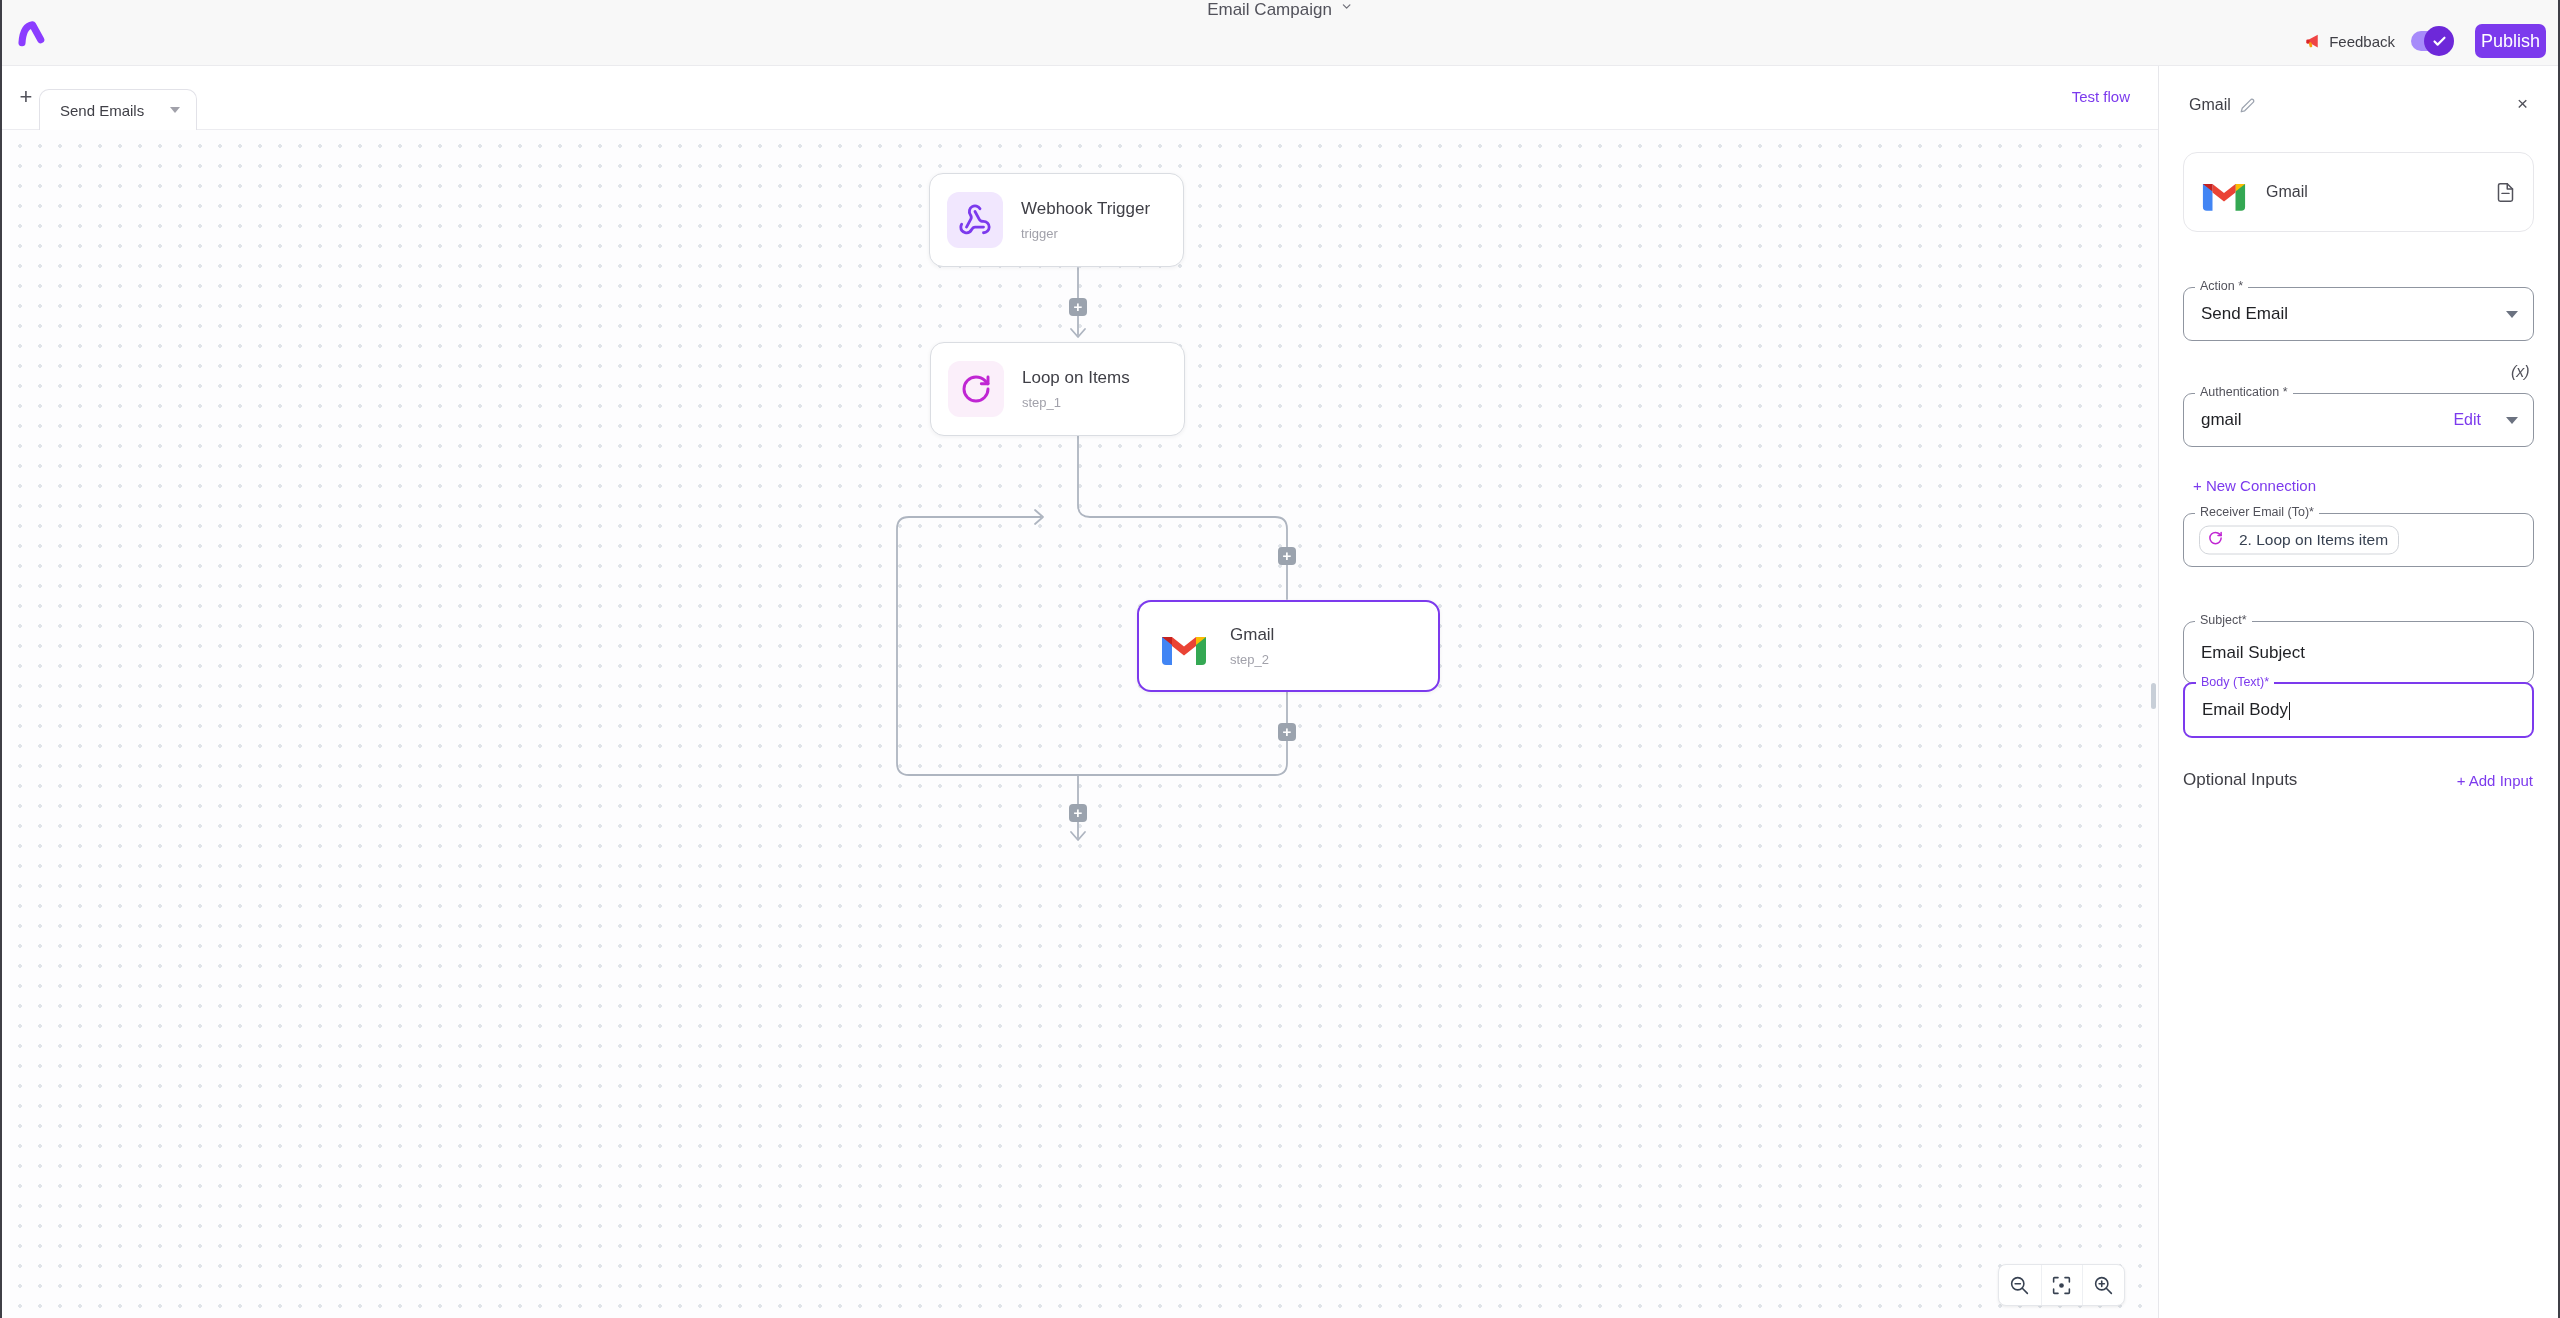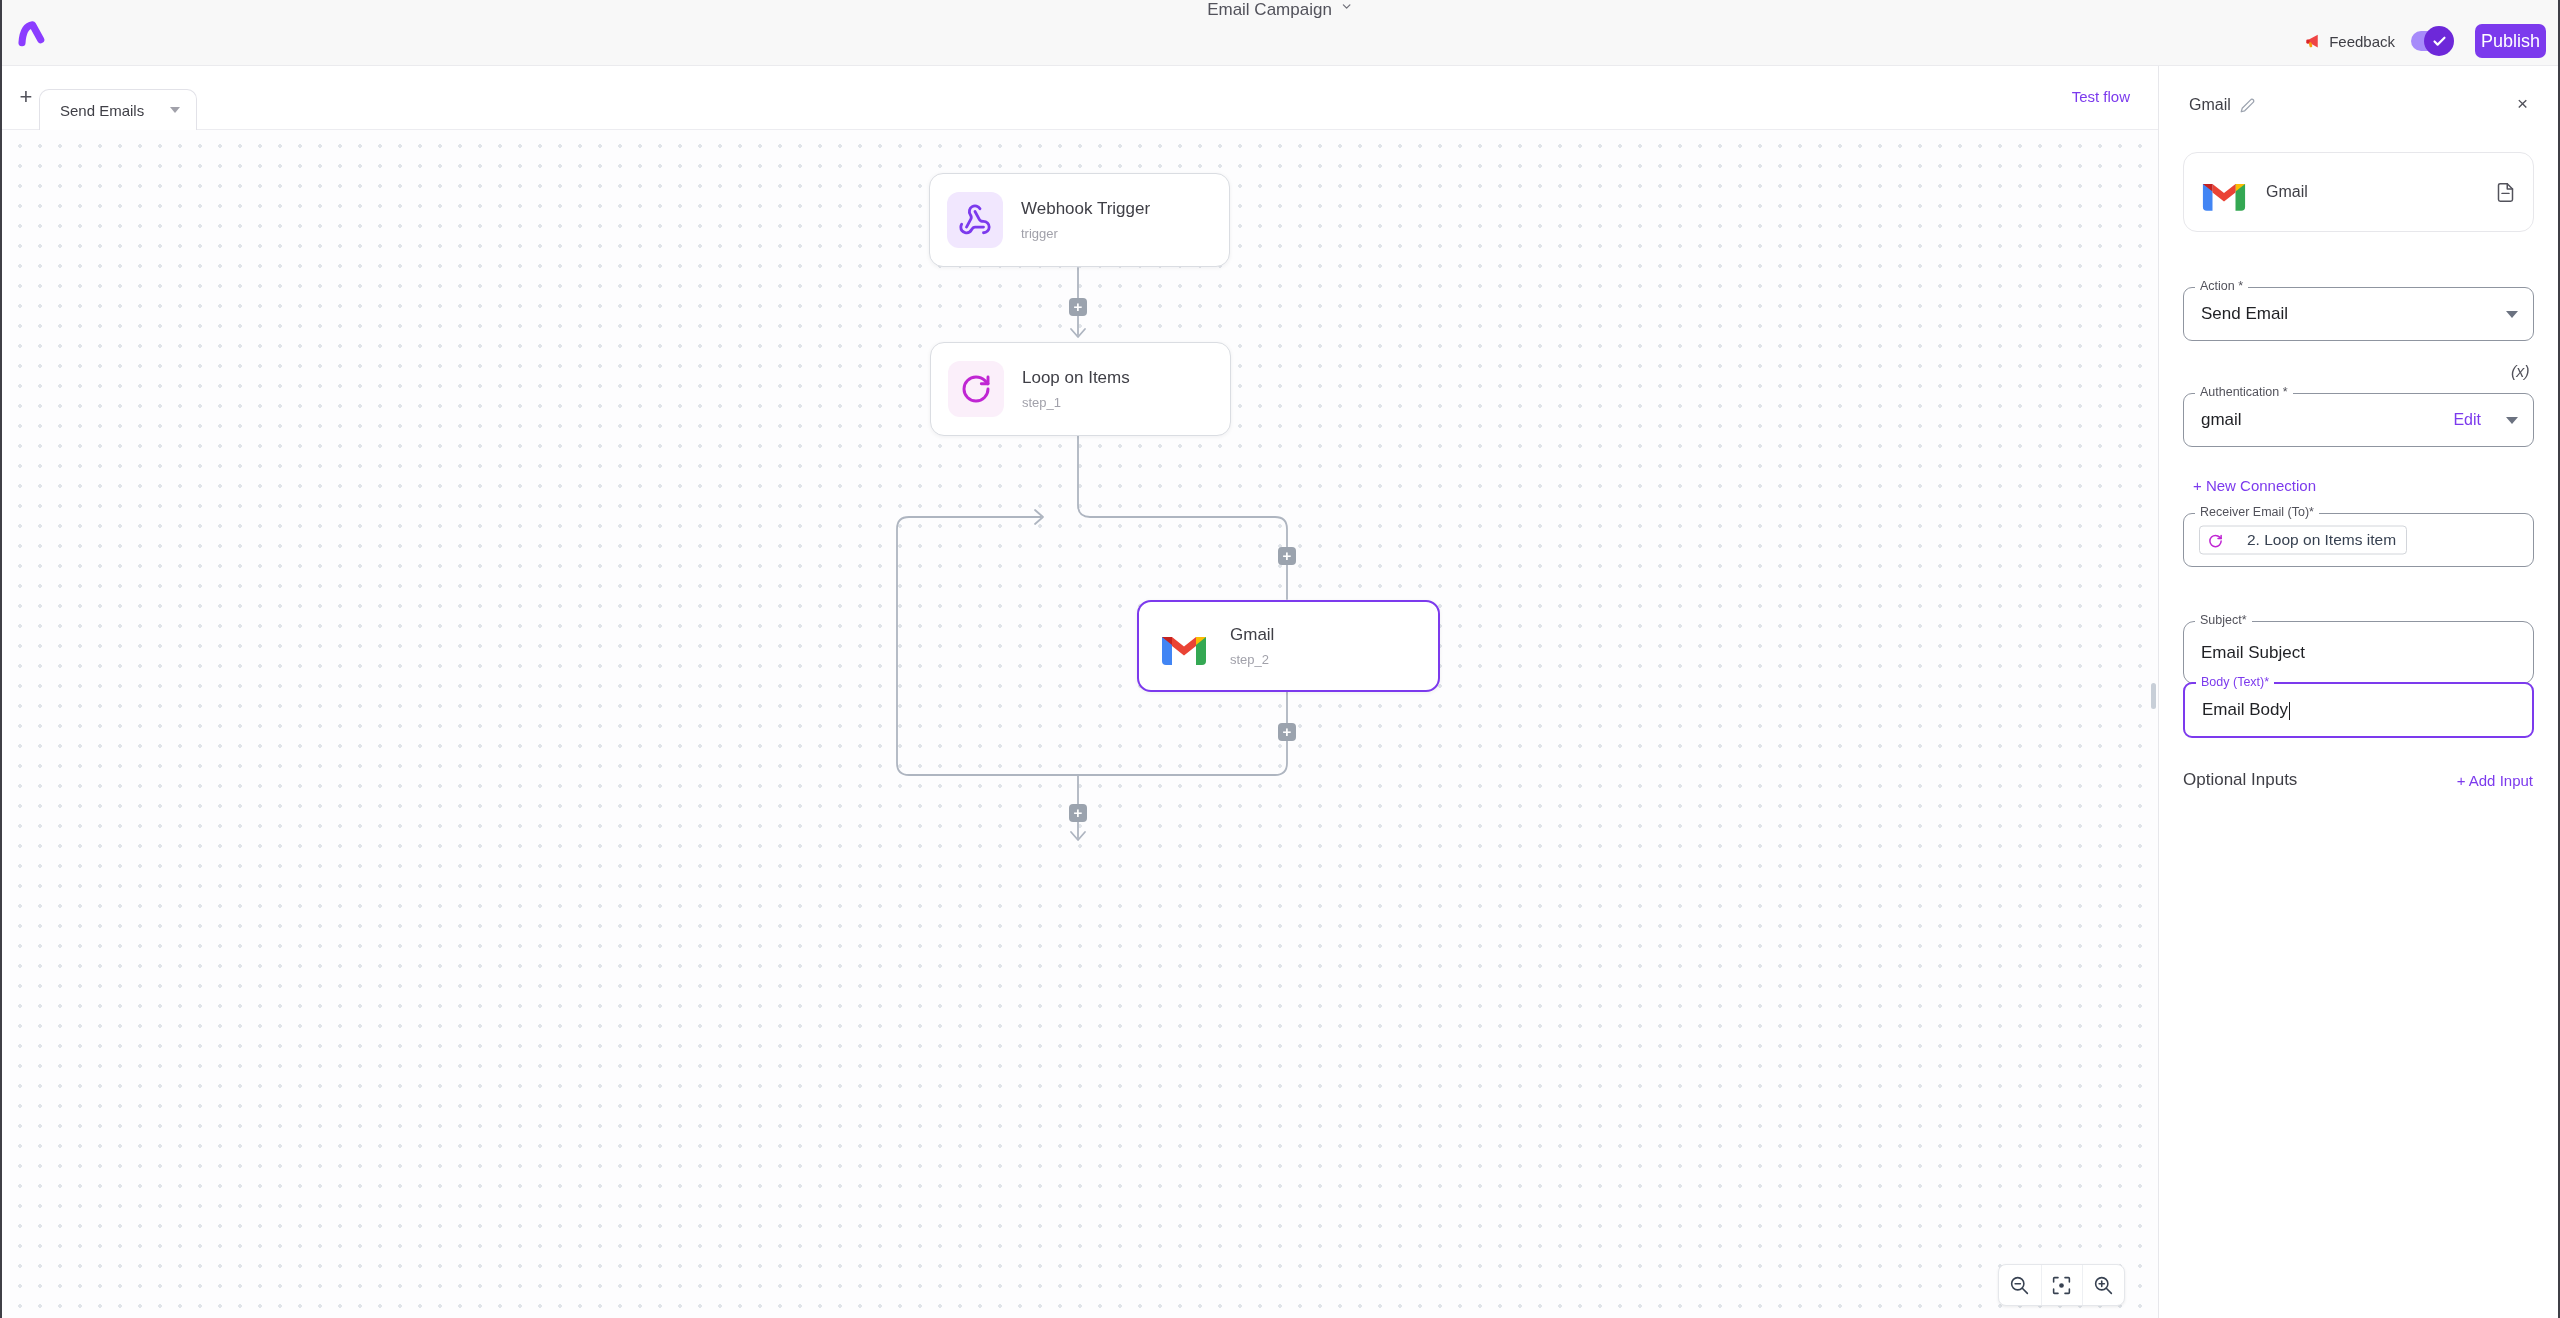--- a/index.html
+++ b/index.html
@@ -27,21 +27,21 @@
   .flowtab { position:absolute; left:37px; top:23px; height:41px; min-width:148px; background:#fff; border:1px solid #e2e2e8; border-bottom:none; border-radius:10px 10px 0 0; display:flex; align-items:center; gap:26px; padding:0 16px 0 20px; font-size:15px; color:#3f3f46; cursor:pointer; }
   .tab-caret { width:0; height:0; border-left:5px solid transparent; border-right:5px solid transparent; border-top:6px solid #a1a1aa; }
   .testflow { position:absolute; right:28px; top:22px; font-size:15px; color:#7c3aed; cursor:pointer; }
 
   
   .canvas { position:absolute; left:2px; top:130px; width:2156px; height:1188px; background-color:#fdfdfe;
     background-image:radial-gradient(#e0e4e9 1.7px, transparent 1.7px); background-size:20px 20px; background-position:8px 6px; }
   .wires { position:absolute; left:0; top:0; width:2156px; height:1188px; }
   .wires path { fill:none; stroke:#aeb5c0; stroke-width:1.8; stroke-linecap:round; stroke-linejoin:round; }
 
-  .node { position:absolute; width:301px; height:94px; background:#fff; border:1px solid #dadde2; border-radius:14px;
+  .node { position:absolute; width:255px; height:94px; background:#fff; border:1px solid #dadde2; border-radius:14px;
     box-shadow:0 1px 4px rgba(20,20,40,.06); display:flex; align-items:center; padding-left:17px; cursor:pointer; }
   .node.selected { border:2px solid #7c3aed; }
   .iconbox { width:56px; height:56px; border-radius:12px; display:flex; align-items:center; justify-content:center; flex:0 0 auto; }
   .iconbox.webhook { background:#f1e7fe; }
   .iconbox.loop { background:#fbeffa; }
   .iconbox.plain { background:transparent; }
   .ntext { margin-left:18px; }
   .ntitle { font-size:17px; color:#3f3f46; }
   .nsub { font-size:13px; color:#a1a1aa; margin-top:7px; }
 
@@ -59,21 +59,21 @@
   .piececard { position:absolute; left:24px; top:86px; width:351px; height:80px; border:1px solid #e7e7eb; border-radius:14px; display:flex; align-items:center; padding:0 17px; }
   .piececard .pname { font-size:16px; color:#3f3f46; margin-left:19px; flex:1; }
 
   .field { position:absolute; left:24px; width:351px; background:#fff; border:1.5px solid #8f95a0; border-radius:9px; }
   .field .flabel { position:absolute; top:-9px; left:11px; background:#fff; padding:0 5px; font-size:12.5px; color:#52525b; white-space:nowrap; }
   .field .fvalue { position:absolute; left:17px; top:50%; transform:translateY(-50%); font-size:17px; color:#1f2024; white-space:nowrap; }
   .field.focused { border:2px solid #7c3aed; }
   .field.focused .flabel { color:#7c3aed; }
   .sel-caret { position:absolute; right:15px; top:50%; margin-top:-3px; width:0; height:0; border-left:6px solid transparent; border-right:6px solid transparent; border-top:7px solid #6b7280; cursor:pointer; }
   .edit-link { position:absolute; right:52px; top:50%; transform:translateY(-50%); font-size:16px; color:#7c3aed; cursor:pointer; }
-  .chip { position:absolute; left:15px; top:50%; transform:translateY(-50%); display:flex; align-items:flex-end; gap:24px; border:1.5px solid #d2d5da; border-radius:4px; padding:4px 10px 5px 8px; font-size:15.5px; color:#374151; background:#fff; cursor:pointer; }
+  .chip { position:absolute; left:15px; top:50%; transform:translateY(-50%); display:flex; align-items:flex-start; gap:16px; border:1.5px solid #d2d5da; border-radius:10px; padding:4px 10px 5px 8px; font-size:15.5px; color:#374151; background:#fff; cursor:pointer; }
   .varbtn { position:absolute; left:352px; top:297px; font-size:16px; font-style:italic; color:#52525b; cursor:pointer; }
   .plink { font-size:15px; color:#7c3aed; cursor:pointer; position:absolute; }
   .optrow-label { position:absolute; left:24px; top:704px; font-size:17px; color:#3f3f46; }
   .addinput { right:25px; top:706px; }
   .newconn { left:34px; top:411px; }
   .cursorbar { display:inline-block; width:1.5px; height:18px; background:#1f2024; vertical-align:middle; margin-left:1px; }
   .resize-handle { position:absolute; left:2151px; top:683px; width:5px; height:26px; border-radius:3px; background:#c8cfd8; cursor:col-resize; z-index:60; }
 </style>
 </head>
 <body>

